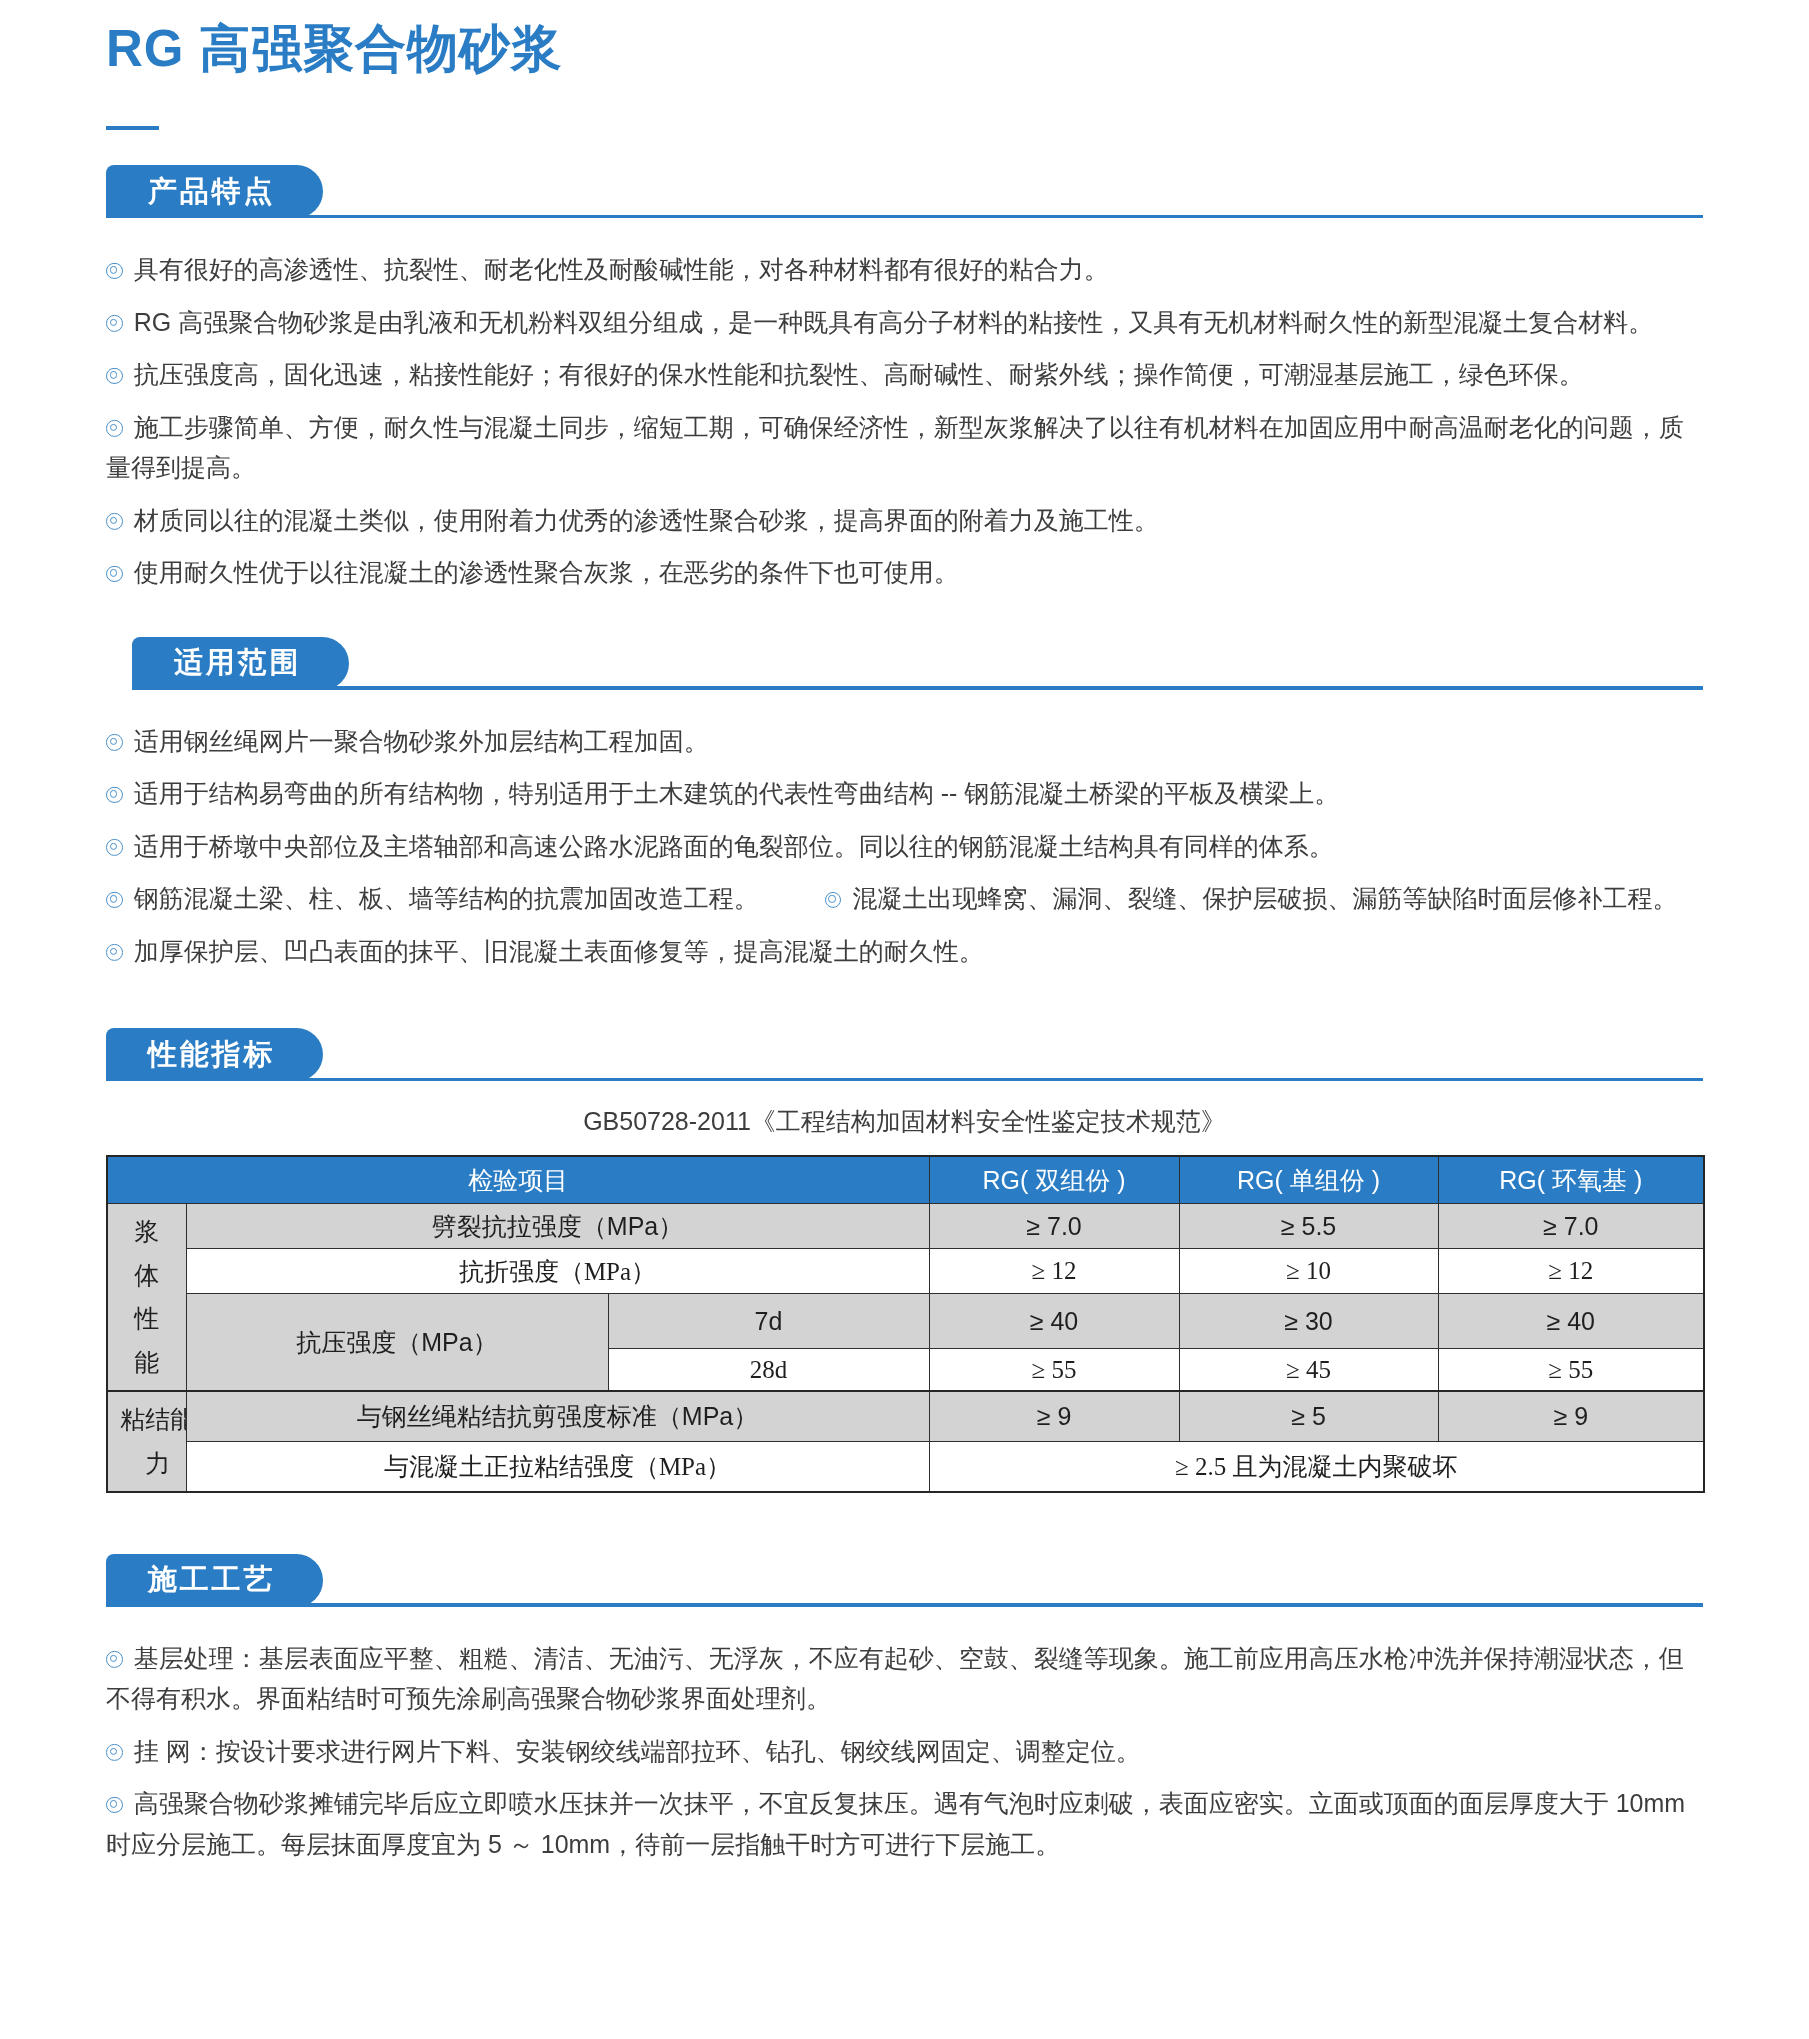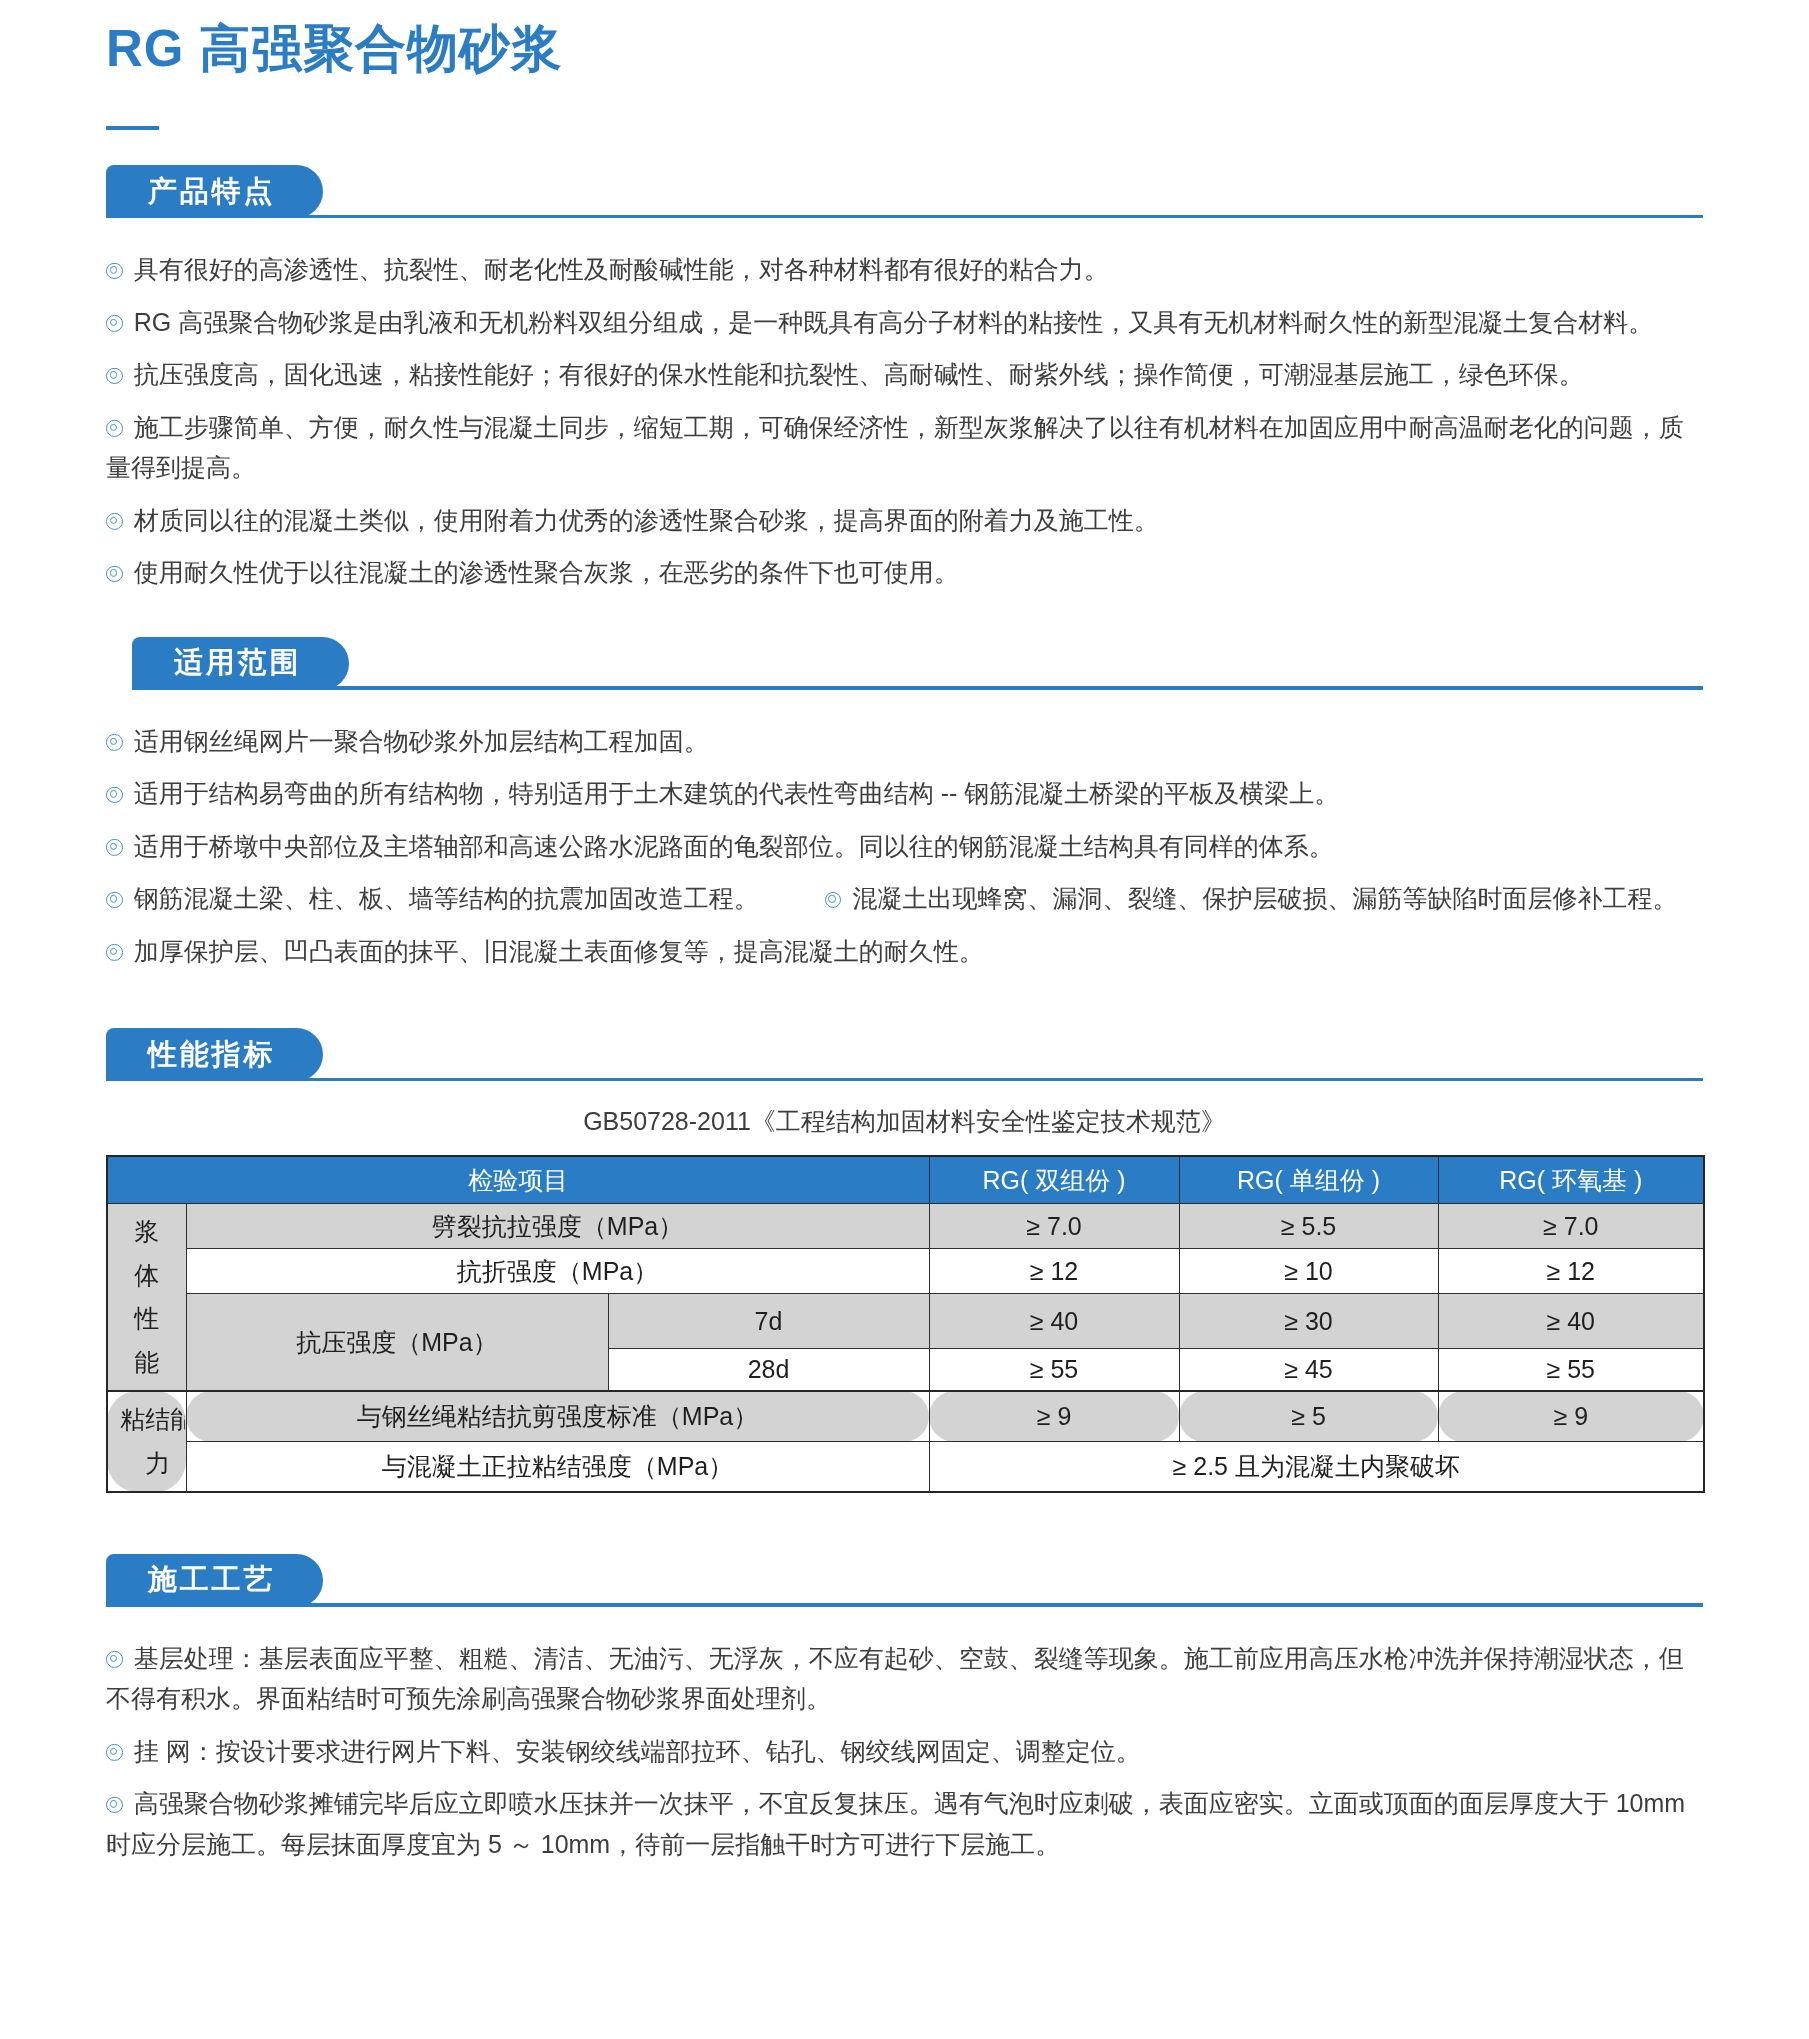--- a/index.html
+++ b/index.html
@@ -61,23 +61,23 @@
   }
   table.perf th, table.perf td {
     border:1.8px solid #2e2e2e; text-align:center;
     padding:5.5px 7.3px; height:43px; box-sizing:border-box;
     overflow:hidden;
   }
   table.perf thead th {
     background:#2a7dc4; color:#ffffff; font-weight:normal; height:48px;
   }
   tr.gray td { background:#d3d3d3; }
-  tr.white td { background:#ffffff; }
+  tr.white td { background:#ffffff;font-family:Liberation Serif, serif; }
   td.keep-gray { background:#d3d3d3; }
-  tr.group-sep td { border-top:2.8px solid #262626;border-radius:31px; }
+  tr.group-sep td { border-top:2.8px solid #262626; }
   .stack1 { display:inline-block; width:1.15em; line-height:1.75; }
   .stack3 { display:inline-block; width:3.4em; line-height:1.75; }
 
   .mt34 { margin-top:31px; }
   .mt44 { margin-top:40px;margin-left:26px; }
   .mt58 { margin-top:53px; }
   .mt62 { margin-top:57px; }
 </style>
 </head>
 <body>

